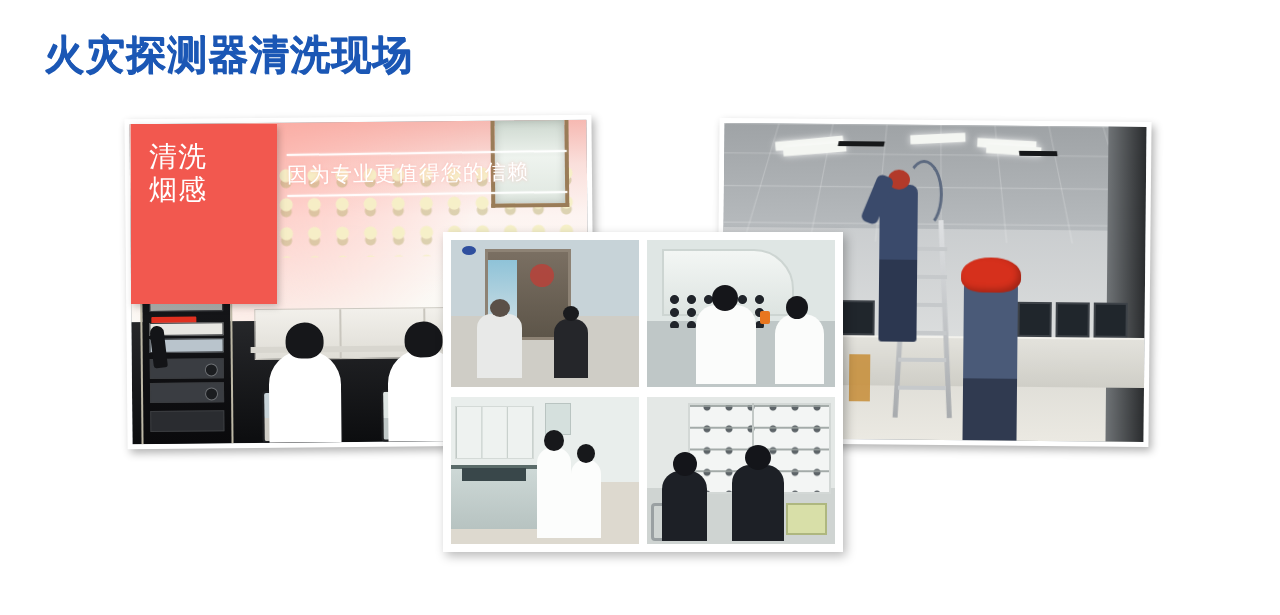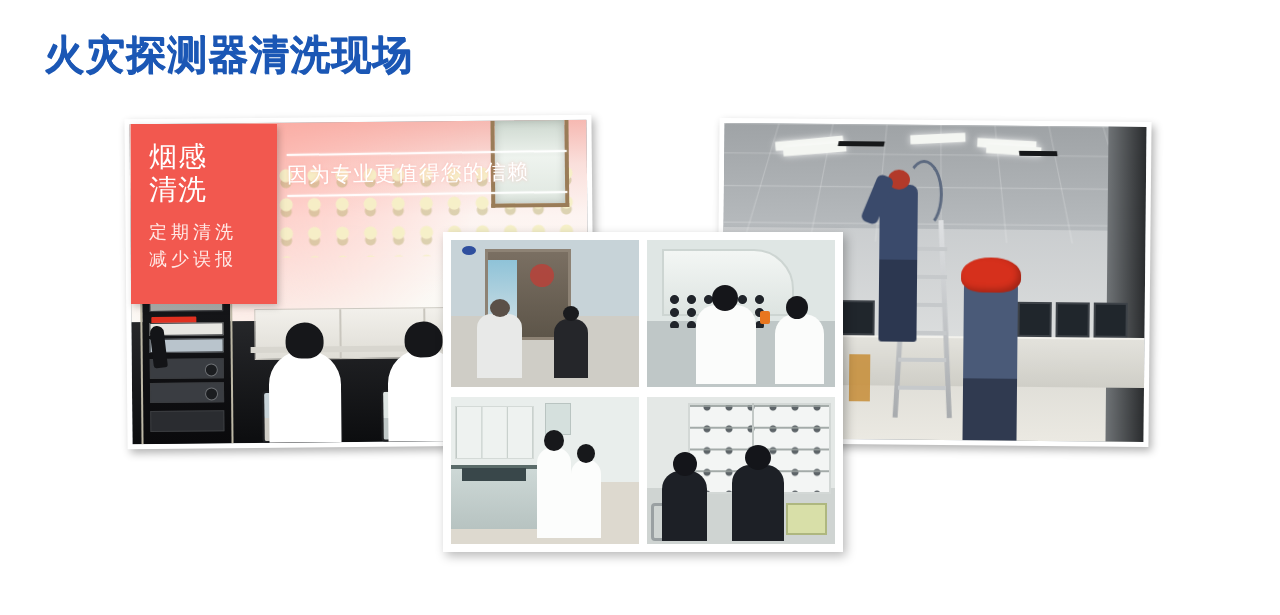--- a/index.html
+++ b/index.html
@@ -459,26 +459,22 @@
 
       <div class="chairback c1"></div>
       <div class="person p1"></div>
       <div class="chairback c2"></div>
       <div class="person p2"></div>
     </div>
   </div>
 
   <div id="badge">
     <div class="big">
+      <div>清洗</div>
       <div>烟感</div>
-      <div>清洗</div>
-    </div>
-    <div class="small">
-      <div>定期清洗</div>
-      <div>减少误报</div>
     </div>
   </div>
 
   <div id="tagline-wrap">
     <div class="rule"></div>
     <div id="tagline">因为专业更值得您的信赖</div>
     <div class="rule"></div>
   </div>
 
   <div class="photo-card" id="photo-right">

